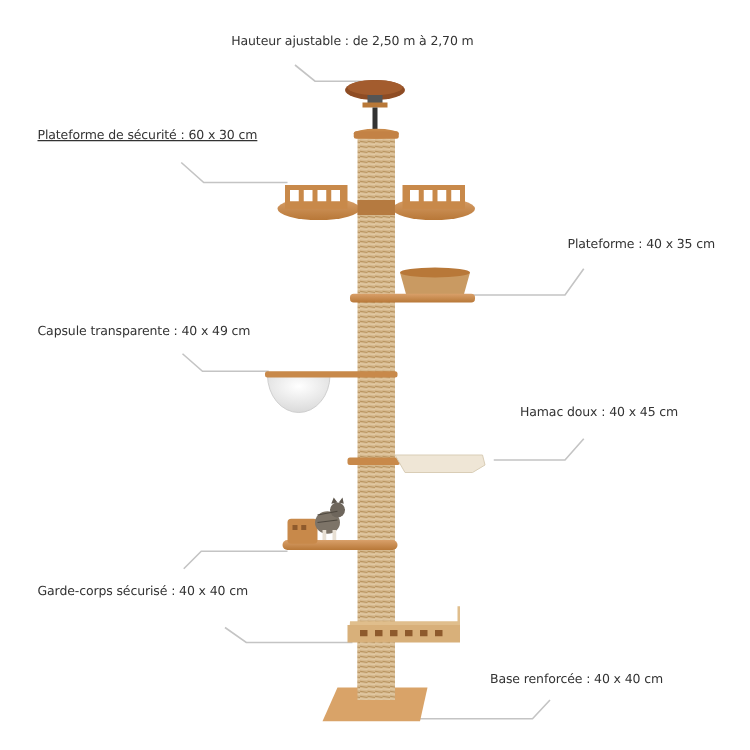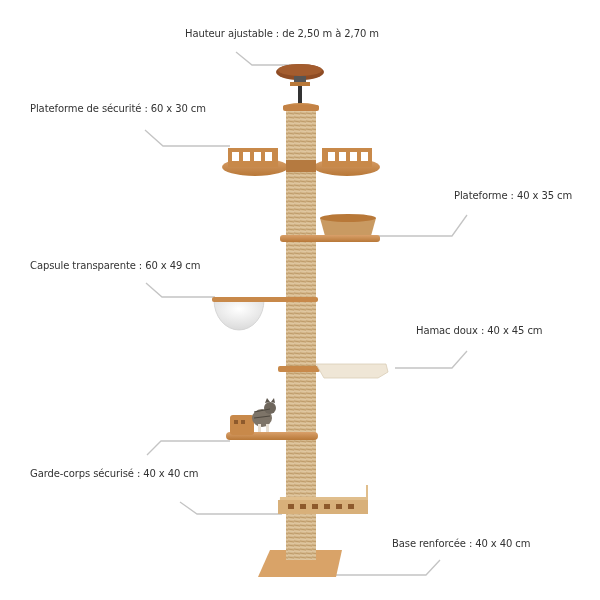--- a/index.html
+++ b/index.html
@@ -108,18 +108,18 @@
     <rect x="324" y="504" width="6" height="5" fill="#8E5A2C"></rect>
     <rect x="336" y="504" width="6" height="5" fill="#8E5A2C"></rect>
     <rect x="348" y="504" width="6" height="5" fill="#8E5A2C"></rect>
   </g>
 
   <path d="M270 550 h72 l-6 27 h-78 z" fill="#D9A368"></path>
   <rect x="286" y="514" width="30" height="46" fill="url(#sisal)"></rect>
 </svg>
 
 <div class="label" style="left:185px; top:28px;">Hauteur ajustable : de 2,50 m à 2,70 m</div>
-<div class="label" style="left:30px; top:103px;">Plateforme de sécurité : 60 x 30 cm</div>
+<div class="label" style="left:30px; top:103px;text-decoration:underline;">Plateforme de sécurité : 60 x 30 cm</div>
 <div class="label" style="left:431px; top:190px;margin-left:23px;">Plateforme : 40 x 35 cm</div>
-<div class="label" style="left:30px; top:260px;">Capsule transparente : 60 x 49 cm</div>
+<div class="label" style="left:30px; top:260px;">Capsule transparente : 40 x 49 cm</div>
 <div class="label" style="left:416px; top:325px;">Hamac doux : 40 x 45 cm</div>
 <div class="label" style="left:30px; top:468px;">Garde-corps sécurisé : 40 x 40 cm</div>
 <div class="label" style="left:392px; top:538px;">Base renforcée : 40 x 40 cm</div>
 
 </body></html>

